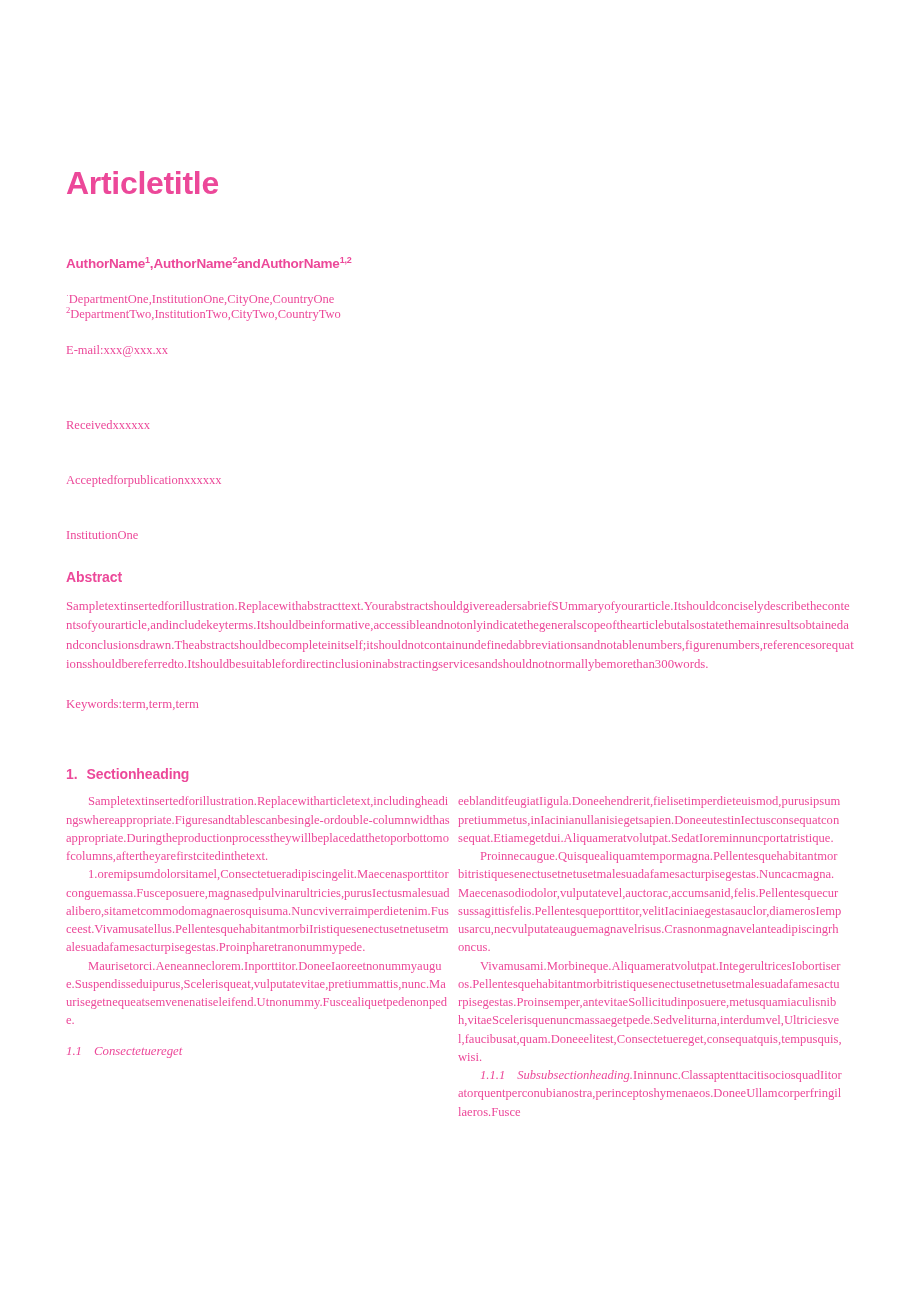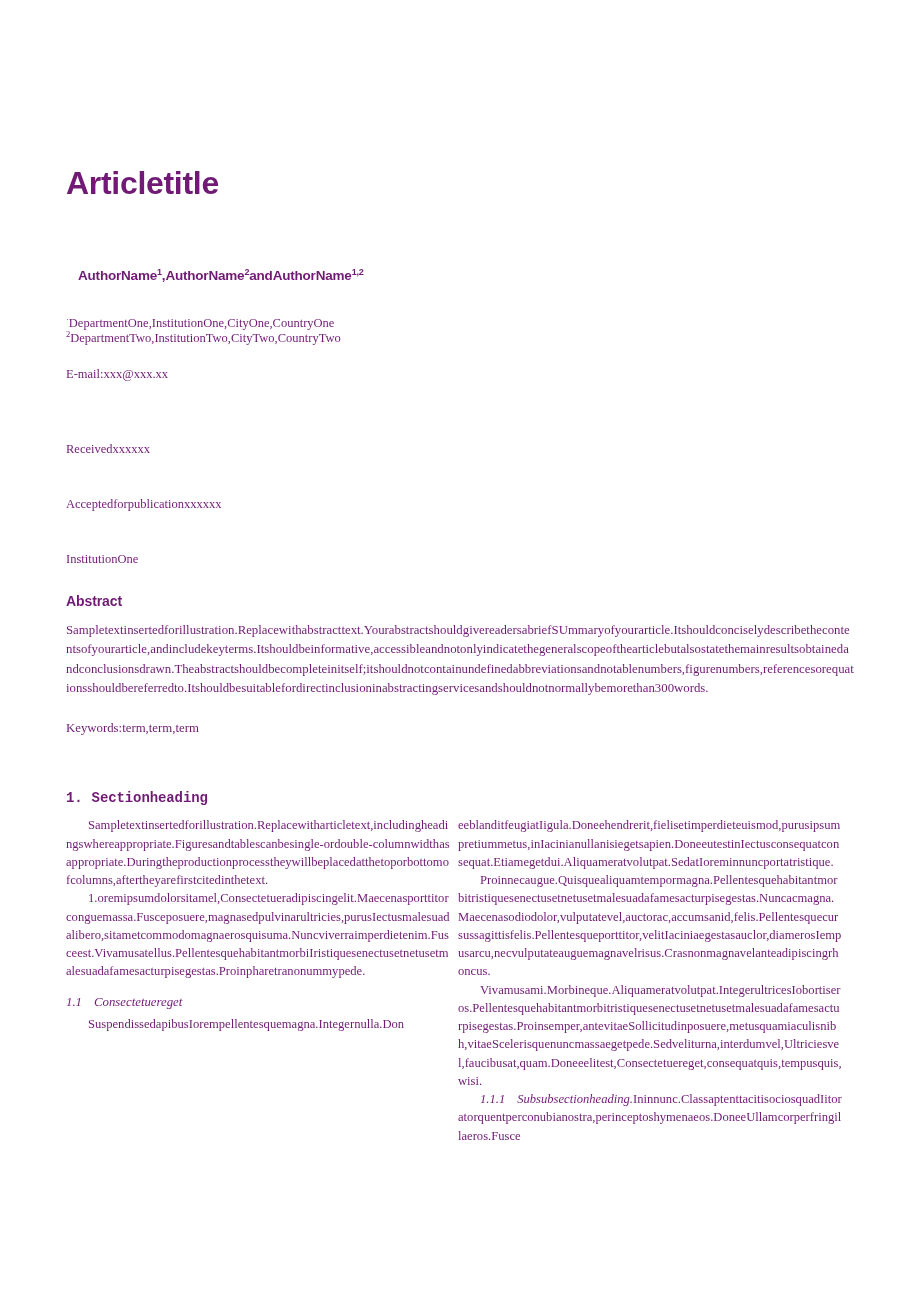--- a/index.html
+++ b/index.html
@@ -7,21 +7,21 @@
     padding: 0;
     background: #ffffff;
   }
   .page {
     position: relative;
     width: 920px;
     height: 1301px;
     background: #ffffff;
     overflow: hidden;
     font-family: "Liberation Serif", "DejaVu Serif", serif;
-    color: #701a75;
+    color: #ec4899;
   }
   .content {
     position: absolute;
     left: 66px;
     top: 0;
     width: 788px;
   }
 
   
   .title {
@@ -30,21 +30,21 @@
     font-size: 32px;
     letter-spacing: -0.3px;
     line-height: 1.1;
     margin: 0;
     padding-top: 166px;
   }
   .authors {
     font-family: "Liberation Sans", "DejaVu Sans", sans-serif;
     font-weight: bold;
     font-size: 13.5px;
-    margin: 12px;
+    margin: 0;
     padding-top: 55px;
     letter-spacing: -0.2px;
   }
   .authors sup {
     font-size: 9px;
     vertical-align: super;
     line-height: 0;
   }
 
   .affil-block {
@@ -93,21 +93,21 @@
     word-break: break-all;
   }
   .keywords {
     padding-top: 22px;
     font-size: 12.8px;
     line-height: 1.4;
   }
 
   
   .section-heading {
-    font-family: Liberation Mono, monospace;
+    font-family: Liberation Sans, sans-serif;
     font-weight: bold;
     font-size: 14px;
     padding-top: 52px;
     letter-spacing: -0.1px;
   }
   .section-heading .num { margin-right: 9px; }
 
   
   .columns {
     display: flex;
@@ -173,26 +173,26 @@
 
     <div class="section-heading">
       <span class="num">1.</span><span>Sectionheading</span>
     </div>
 
     <div class="columns">
 
       <div class="col left">
         <p class="indent">Sampletextinsertedforillustration.Replacewitharticletext,includingheadingswhereappropriate.Figuresandtablescanbesingle-ordouble-columnwidthasappropriate.Duringtheproductionprocesstheywillbeplacedatthetoporbottomofcolumns,aftertheyarefirstcitedinthetext.</p>
         <p class="indent">1.oremipsumdolorsitamel,Consectetueradipiscingelit.Maecenasporttitorconguemassa.Fusceposuere,magnasedpulvinarultricies,purusIectusmalesuadalibero,sitametcommodomagnaerosquisuma.Nuncviverraimperdietenim.Fusceest.Vivamusatellus.PellentesquehabitantmorbiIristiquesenectusetnetusetmalesuadafamesacturpisegestas.Proinpharetranonummypede.</p>
+        <p class="indent">Maurisetorci.Aeneanneclorem.Inporttitor.DoneeIaoreetnonummyaugue.Suspendisseduipurus,Scelerisqueat,vulputatevitae,pretiummattis,nunc.Maurisegetnequeatsemvenenatiseleifend.Utnonummy.Fuscealiquetpedenonpede.</p>
 
         <div class="subsection-heading">
           <span class="num">1.1</span><span>Consectetuereget</span>
         </div>
 
-        <p class="indent">SuspendissedapibusIorempellentesquemagna.Integernulla.Don</p>
       </div>
 
       <div class="col right">
         <p class="noindent">eeblanditfeugiatIigula.Doneehendrerit,fielisetimperdieteuismod,purusipsumpretiummetus,inIacinianullanisiegetsapien.DoneeutestinIectusconsequatconsequat.Etiamegetdui.Aliquameratvolutpat.SedatIoreminnuncportatristique.</p>
         <p class="indent">Proinnecaugue.Quisquealiquamtempormagna.Pellentesquehabitantmorbitristiquesenectusetnetusetmalesuadafamesacturpisegestas.Nuncacmagna.Maecenasodiodolor,vulputatevel,auctorac,accumsanid,felis.Pellentesquecursussagittisfelis.Pellentesqueporttitor,velitIaciniaegestasauclor,diamerosIempusarcu,necvulputateauguemagnavelrisus.Crasnonmagnavelanteadipiscingrhoncus.</p>
         <p class="indent">Vivamusami.Morbineque.Aliquameratvolutpat.IntegerultricesIobortiseros.Pellentesquehabitantmorbitristiquesenectusetnetusetmalesuadafamesacturpisegestas.Proinsemper,antevitaeSollicitudinposuere,metusquamiaculisnibh,vitaeScelerisquenuncmassaegetpede.Sedveliturna,interdumvel,Ultriciesvel,faucibusat,quam.Doneeelitest,Consectetuereget,consequatquis,tempusquis,wisi.</p>
 
         <p class="indent"><span class="subsub-run-in"><span class="num">1.1.1</span><span>Subsubsectionheading.</span></span><span>Ininnunc.ClassaptenttacitisociosquadIitoratorquentperconubianostra,perinceptoshymenaeos.DoneeUllamcorperfringillaeros.Fusce</span></p>
       </div>
 

